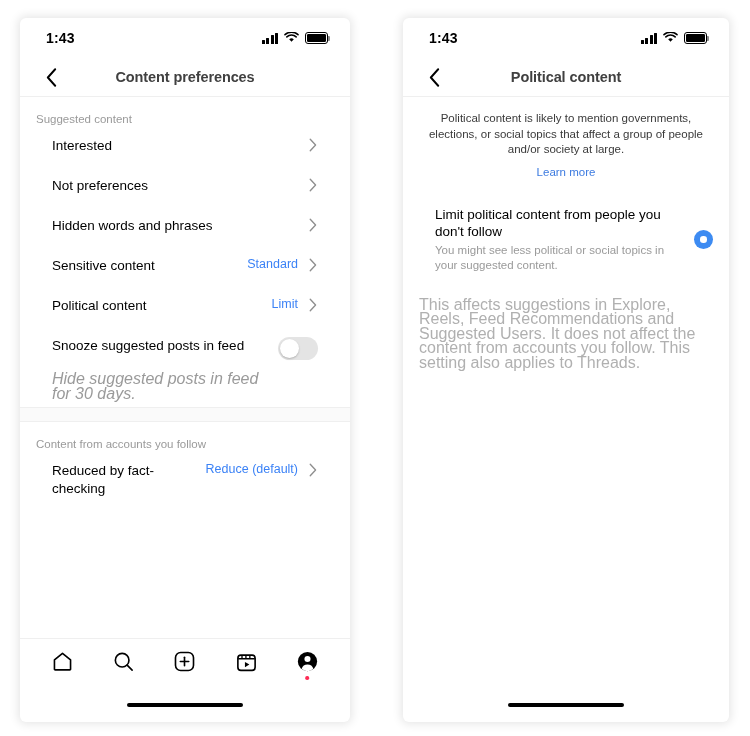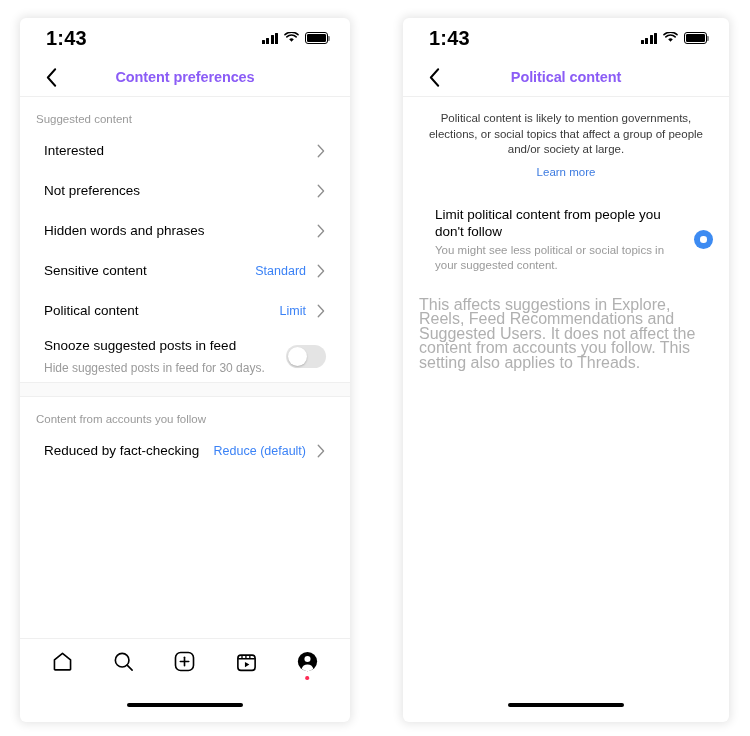--- a/index.html
+++ b/index.html
@@ -36,21 +36,21 @@
   .status-bar {
     height: 40px;
     display: flex;
     align-items: center;
     justify-content: space-between;
     padding: 0 22px 0 26px;
     box-sizing: border-box;
     flex: none;
   }
   .status-time {
-    font-size: 20px;
+    font-size: 14px;
     font-weight: bold;
     color: #000;
     letter-spacing: 0.2px;
   }
   .status-icons {
     display: flex;
     align-items: center;
     gap: 6px;
   }
   .bars { display: flex; align-items: flex-end; gap: 1.5px; height: 11px; }
@@ -97,57 +97,57 @@
     transform: translateY(-50%);
     width: 26px; height: 26px;
     display: flex; align-items: center; justify-content: center;
     cursor: pointer;
   }
   .nav-title {
     width: 100%;
     text-align: center;
     font-size: 14.5px;
     font-weight: bold;
-    color: #8b5cf6;
+    color: #404040;
     letter-spacing: -0.1px;
   }
 
   
   .screen-body {
     flex: 1 1 auto;
     overflow: hidden;
     background: #ffffff;
     position: relative;
   }
 
   
   .section-header {
     font-size: 11.5px;
     color: #9a9a9a;
     padding: 16px 4px 6px 16px;
   }
   .list-row {
     display: flex;
-    align-items: center;
     min-height: 40px;
-    padding: 6px 24px;
+    padding: 6px 32px;
     box-sizing: border-box;
     cursor: pointer;
   }
   .list-row .row-main { flex: 1 1 auto; min-width: 0; }
   .row-label {
     font-size: 13.5px;
     color: #000;
     line-height: 18px;
   }
   .row-sub {
-    font-size: 12px;
+    font-size: 16px;
     color: #9a9a9a;
     line-height: 15px;
-    margin-top: 6px;
+    margin-top: 16px;
+    font-style: italic;
   }
   .row-value {
     font-size: 12.5px;
     color: #3b82f6;
     margin-right: 10px;
     white-space: nowrap;
   }
   .chev {
     width: 10px; height: 16px;
     flex: none;

